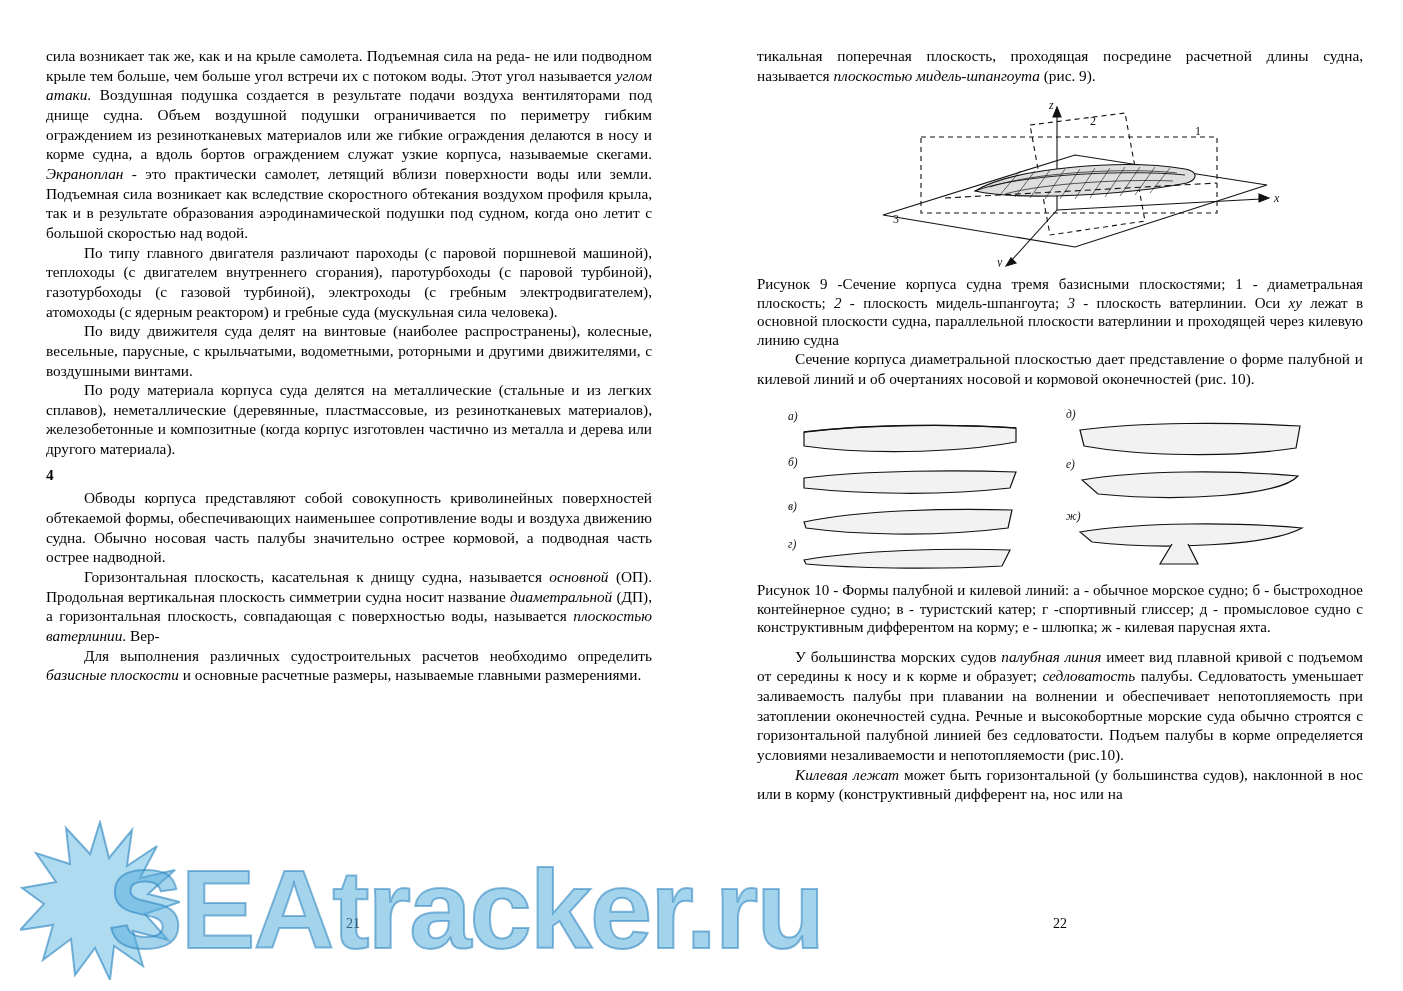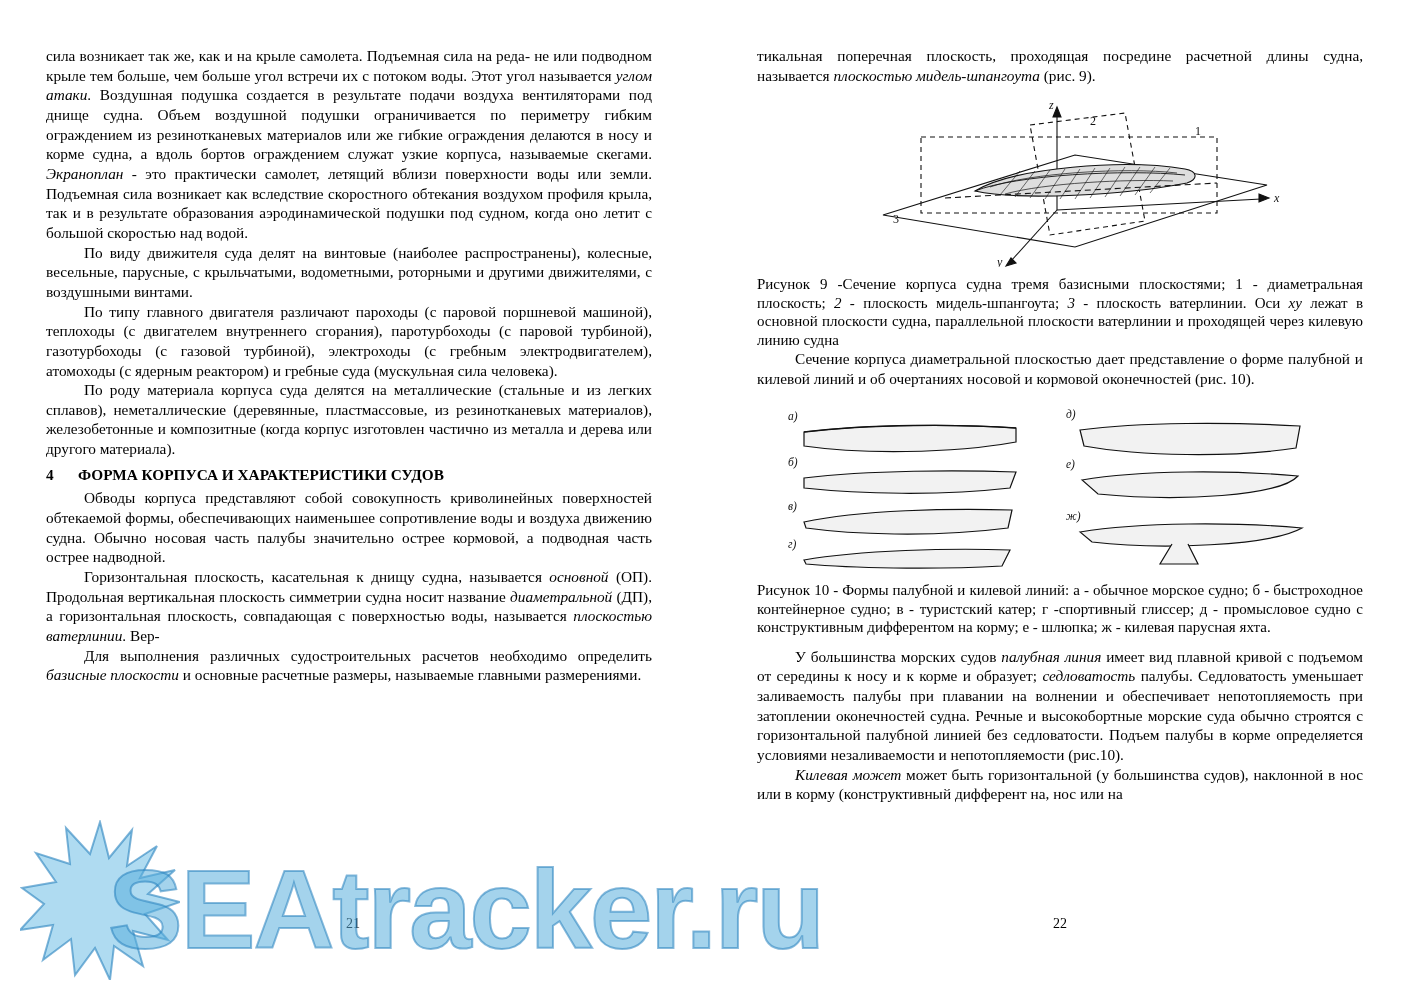--- a/index.html
+++ b/index.html
@@ -102,28 +102,27 @@
   .fig-svg { display: block; }
 </style>
 </head>
 <body>
 
 <div class="page">
 
   <div class="column col-left">
     <div id="left-paragraphs">
         <p class="">сила возникает так же, как и на крыле самолета. Подъемная сила на реда- не или подводном крыле тем больше, чем больше угол встречи их с потоком воды. Этот угол называется <em>углом атаки</em>. Воздушная подушка создается в результате подачи воздуха вентиляторами под днище судна. Объем воздушной подушки ограничивается по периметру гибким ограждением из резинотканевых материалов или же гибкие ограждения делаются в носу и корме судна, а вдоль бортов ограждением служат узкие корпуса, называемые скегами. <em>Экраноплан</em> - это практически самолет, летящий вблизи поверхности воды или земли. Подъемная сила возникает как вследствие скоростного обтекания воздухом профиля крыла, так и в результате образования аэродинамической подушки под судном, когда оно летит с большой скоростью над водой.</p>
+        <p class="ind">По типу главного двигателя различают пароходы (с паровой поршневой машиной), теплоходы (с двигателем внутреннего сгорания), паротурбоходы (с паровой турбиной), газотурбоходы (с газовой турбиной), электроходы (с гребным электродвигателем), атомоходы (с ядерным реактором) и гребные суда (мускульная сила человека).</p>
         <p class="ind">По виду движителя суда делят на винтовые (наиболее распространены), колесные, весельные, парусные, с крыльчатыми, водометными, роторными и другими движителями, с воздушными винтами.</p>
-        <p class="ind">По типу главного двигателя различают пароходы (с паровой поршневой машиной), теплоходы (с двигателем внутреннего сгорания), паротурбоходы (с паровой турбиной), газотурбоходы (с газовой турбиной), электроходы (с гребным электродвигателем), атомоходы (с ядерным реактором) и гребные суда (мускульная сила человека).</p>
         <p class="ind">По роду материала корпуса суда делятся на металлические (стальные и из легких сплавов), неметаллические (деревянные, пластмассовые, из резинотканевых материалов), железобетонные и композитные (когда корпус изготовлен частично из металла и дерева или другого материала).</p>
       </div>
 
     <div class="heading">
       <span class="num">4</span>
-      <span>ФОРМА КОРПУСА И ХАРАКТЕРИСТИКИ СУДОВ</span>
     </div>
 
     <div id="left-paragraphs-after">
         <p class="ind">Обводы корпуса представляют собой совокупность криволинейных поверхностей обтекаемой формы, обеспечивающих наименьшее сопротивление воды и воздуха движению судна. Обычно носовая часть палубы значительно острее кормовой, а подводная часть острее надводной.</p>
         <p class="ind">Горизонтальная плоскость, касательная к днищу судна, называется <em>основной</em> (ОП). Продольная вертикальная плоскость симметрии судна носит название <em>диаметральной</em> (ДП), а горизонтальная плоскость, совпадающая с поверхностью воды, называется <em>плоскостью ватерлинии</em>. Вер-</p>
         <p class="ind">Для выполнения различных судостроительных расчетов необходимо определить <em>базисные плоскости</em> и основные расчетные размеры, называемые главными размерениями.</p>
       </div>
   </div>
 
   <div class="page-number pn-left">21</div>
@@ -217,21 +216,21 @@
           <text x="286" y="20">д)</text>
           <text x="286" y="70">е)</text>
           <text x="286" y="122">ж)</text>
         </g>
       </svg>
     </div>
     <div class="figure-caption" id="fig10-caption">Рисунок 10 - Формы палубной и килевой линий: а - обычное морское судно; б - быстроходное контейнерное судно; в - туристский катер; г -спортивный глиссер; д - промысловое судно с конструктивным дифферентом на корму; е - шлюпка; ж - килевая парусная яхта.</div>
 
     <div id="right-paragraphs-bottom" style="margin-top:10px">
         <p class="ind">У большинства морских судов <em>палубная линия</em> имеет вид плавной кривой с подъемом от середины к носу и к корме и образует; <em>седловатость</em> палубы. Седловатость уменьшает заливаемость палубы при плавании на волнении и обеспечивает непотопляемость при затоплении оконечностей судна. Речные и высокобортные морские суда обычно строятся с горизонтальной палубной линией без седловатости. Подъем палубы в корме  определяется  условиями  незаливаемости  и  непотопляемости (рис.10).</p>
-        <p class="ind"><em>Килевая может</em> может быть горизонтальной (у большинства судов), наклонной в нос или в корму (конструктивный дифферент на, нос или на</p>
+        <p class="ind"><em>Килевая лежат</em> может быть горизонтальной (у большинства судов), наклонной в нос или в корму (конструктивный дифферент на, нос или на</p>
       </div>
   </div>
 
   <div class="page-number pn-right">22</div>
 
   <div class="watermark">
     <svg class="wm-burst" viewBox="0 0 160 160">
       <polygon points="80,2 89,38 112,10 107,46 137,26 120,58 155,50 128,74 160,82 125,94 148,120 113,111 123,146 94,126 90,160 75,128 55,155 51,119 23,140 33,105 0,110 24,84 2,68 36,62 16,33 50,44 46,8 70,34" fill="rgba(110,190,230,0.55)" stroke="rgba(40,130,190,0.6)" stroke-width="2"></polygon>
     </svg>
     <div class="wm-text">SEAtracker.ru</div>

